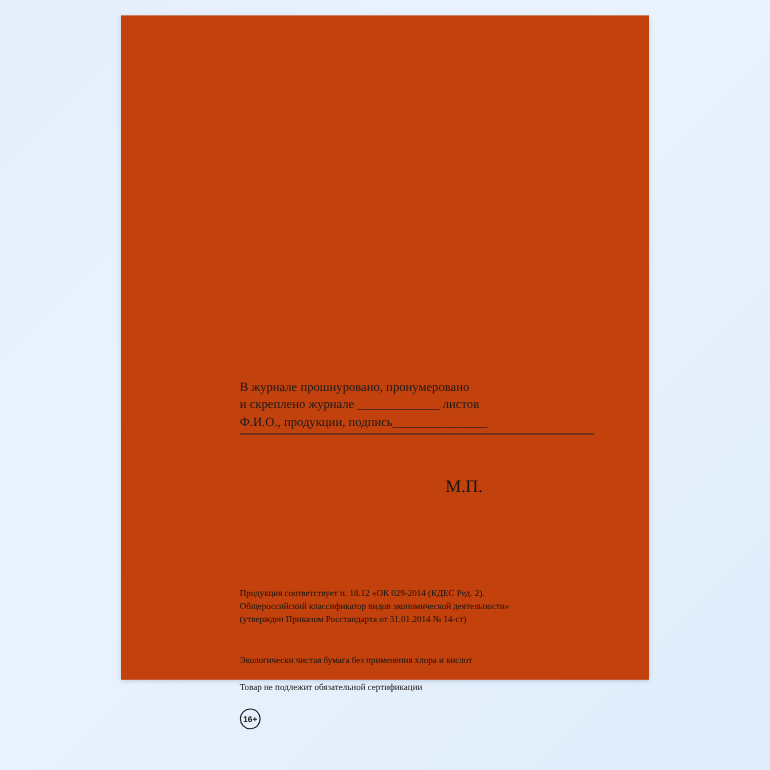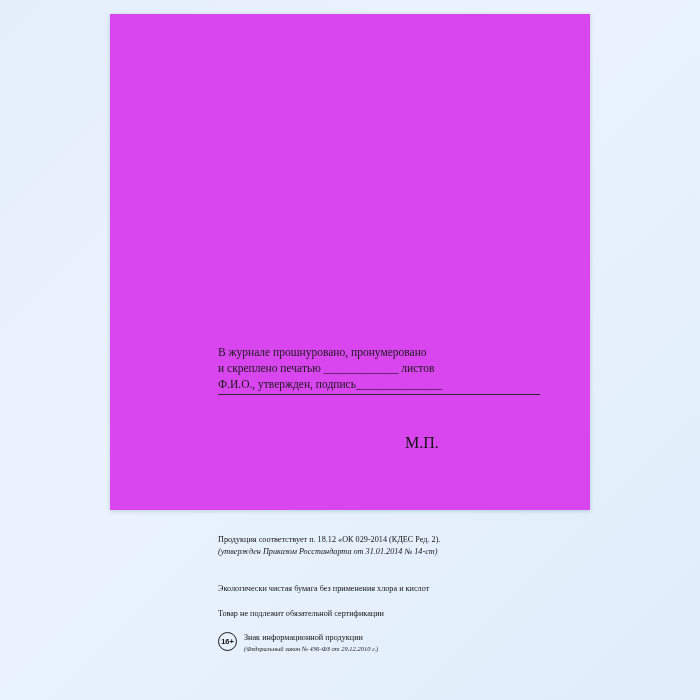--- a/index.html
+++ b/index.html
@@ -17,22 +17,22 @@
     position: absolute;
     left: 0; top: 0;
     width: 700px; height: 700px;
     background: linear-gradient(135deg, #e4eefb 0%, #eaf3fd 40%, #dfecfa 100%);
   }
   .page-sheet {
     position: absolute;
     left: 110px;
     top: 14px;
     width: 480px;
-    height: 496px;
-    background: #d946ef;
+    height: 604px;
+    background: #c2410c;
     box-shadow: 0 1px 4px rgba(60, 90, 130, 0.25);
   }
   .doc-body {
     position: absolute;
     left: 0; top: 0;
     width: 100%;
     height: 100%;
   }
 
   
@@ -69,21 +69,20 @@
     top: 520px;
     width: 340px;
     color: #141414;
   }
   .legal-para {
     font-size: 8.2px;
     line-height: 11.5px;
     margin-bottom: 26px;
   }
   .legal-para .ital {
-    font-style: italic;
   }
   .legal-single {
     font-size: 8.2px;
     line-height: 11.5px;
     margin-bottom: 13px;
   }
   .mark-row {
     position: relative;
     display: flex;
     align-items: flex-start;
@@ -122,39 +121,36 @@
 </head>
 <body>
 
 <div class="backdrop"></div>
 
 <div class="page-sheet">
   <div class="doc-body">
 
     <div class="cert-block">
       <div class="cert-line">В журнале прошнуровано, пронумеровано</div>
-      <div class="cert-line">и скреплено печатью _____________ листов</div>
-      <div class="cert-line">Ф.И.О., утвержден, подпись_______________</div>
+      <div class="cert-line">и скреплено журнале _____________ листов</div>
+      <div class="cert-line">Ф.И.О., продукции, подпись_______________</div>
       <div class="cert-rule"></div>
     </div>
 
     <div class="mp">М.П.</div>
 
     <div class="legal-block">
       <div class="legal-para">
         <div>Продукция соответствует п. 18.12 «ОК 029-2014 (КДЕС Ред. 2).</div>
+        <div>Общероссийский классификатор видов экономической деятельности»</div>
         <div class="ital">(утвержден Приказом Росстандарта от 31.01.2014 № 14-ст)</div>
       </div>
 
       <div class="legal-single">Экологически чистая бумага без применения хлора и кислот</div>
       <div class="legal-single">Товар не подлежит обязательной сертификации</div>
 
       <div class="mark-row">
         <div class="age-badge">16+</div>
-        <div class="mark-text">
-          <div class="mark-title">Знак информационной продукции</div>
-          <div class="mark-sub">(Федеральный закон № 436-ФЗ от 29.12.2010 г.)</div>
-        </div>
       </div>
     </div>
 
   </div>
 </div>
 
 </body></html>

